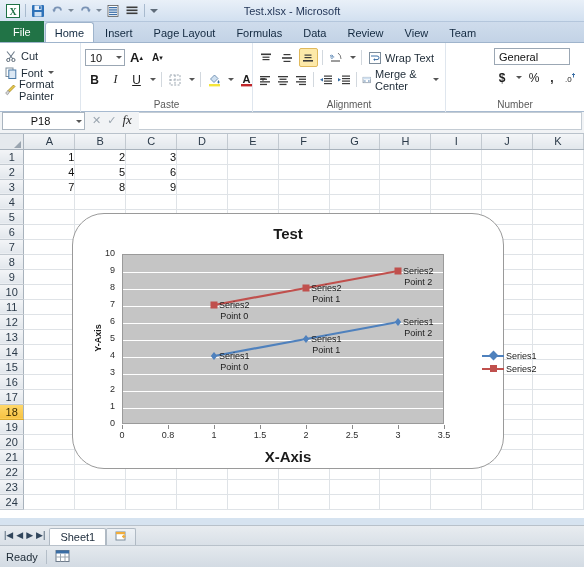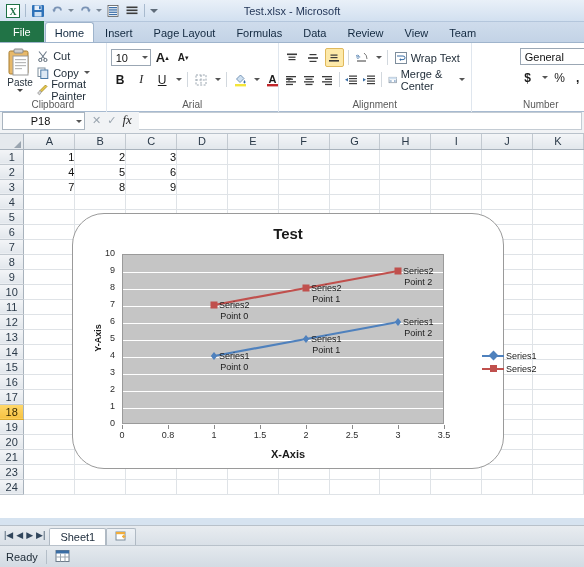--- a/index.html
+++ b/index.html
@@ -155,21 +155,21 @@
     position:absolute; background:#ffffff; border:1px solid #9a9a9a;
   }
   .chart-title {
     position:absolute; width:100%; text-align:center; font-weight:bold; font-size:15px; color:#1a1a1a;
   }
   .plot { position:absolute; background:#c5c5c5; border:1px solid #9a9a9a; }
   .gl { position:absolute; left:0; right:0; height:1px; background:#ffffff; }
   .ytick { position:absolute; text-align:right; font-size:9px; color:#2c2c2c; }
   .xtick { position:absolute; text-align:center; font-size:9px; color:#2c2c2c; }
   .axis-title-x {
-    position:absolute; text-align:center; font-size:11px; font-weight:bold; color:#1a1a1a; width:100%;
+    position:absolute; text-align:center; font-size:15px; font-weight:bold; color:#1a1a1a; width:100%;
   }
   .axis-title-y {
     position:absolute; font-size:9px; font-weight:bold; color:#1a1a1a;
     transform:rotate(-90deg); transform-origin:center center; white-space:nowrap;
   }
   .dlabel {
     position:absolute; font-size:9px; color:#1a1a1a; line-height:11px; white-space:nowrap; text-align:center;
   }
   .legend { position:absolute; font-size:9px; color:#1a1a1a; }
   .leg-row { display:flex; align-items:center; height:13px; gap:0px; }
@@ -270,67 +270,53 @@
     <div class="tab">Data</div>
     <div class="tab">Review</div>
     <div class="tab">View</div>
     <div class="tab">Team</div>
   </div>
 
   <div class="ribbon">
 
     <div class="rgroup" style="width:118px">
       <div class="rgroup-body">
-        <div class="clip-left">
-          <svg class="paste-icon" viewBox="0 0 30 30">
-            <rect x="4" y="4" width="19" height="23" rx="1.5" fill="#e8b96a" stroke="#a67c2e"></rect>
-            <rect x="9" y="2" width="9" height="4" rx="1" fill="#cfcfcf" stroke="#8a8a8a"></rect>
-            <rect x="8" y="9" width="15" height="19" fill="#ffffff" stroke="#9a9a9a"></rect>
-            <rect x="10" y="12" width="11" height="1.2" fill="#b9b9b9"></rect>
-            <rect x="10" y="15" width="11" height="1.2" fill="#b9b9b9"></rect>
-            <rect x="10" y="18" width="11" height="1.2" fill="#b9b9b9"></rect>
-            <rect x="10" y="21" width="7" height="1.2" fill="#b9b9b9"></rect>
-          </svg>
-          <div class="paste-lbl">Paste</div>
-          <div class="paste-arrow"></div>
-        </div>
         <div class="clip-right">
           <div class="clip-item">
             <span class="ic">
               <svg width="12" height="12" viewBox="0 0 12 12">
                   <path d="M2 1.5 L8 9" stroke="#6d7b8a" stroke-width="1.1" fill="none"></path>
                   <path d="M9.5 1.5 L4 9" stroke="#6d7b8a" stroke-width="1.1" fill="none"></path>
                   <circle cx="3.3" cy="10" r="1.6" fill="none" stroke="#5a6875" stroke-width="1"></circle>
                   <circle cx="8.4" cy="10" r="1.6" fill="none" stroke="#5a6875" stroke-width="1"></circle>
                 </svg>
             </span>
             <span>Cut</span>
           </div>
           <div class="clip-item">
             <span class="ic">
               <svg width="12" height="12" viewBox="0 0 12 12">
                   <rect x="1" y="1" width="7" height="8.5" fill="#fff" stroke="#7d8d9c"></rect>
                   <rect x="3.8" y="3" width="7" height="8.5" fill="#dce8f4" stroke="#4a7aa8"></rect>
                 </svg>
             </span>
-            <span>Copy</span>
+            <span>Font</span>
             <span class="mini-caret"></span>
           </div>
           <div class="clip-item">
             <span class="ic">
               <svg width="12" height="12" viewBox="0 0 12 12">
                   <path d="M9.5 1 L11 2.5 L5.5 8 L4 6.5 Z" fill="#e8c84a" stroke="#9a7c10" stroke-width="0.7"></path>
                   <path d="M4 6.5 L5.5 8 L3.5 10.8 L1.6 9.2 Z" fill="#d8d8d8" stroke="#8a8a8a" stroke-width="0.7"></path>
                 </svg>
             </span>
             <span>Format Painter</span>
           </div>
         </div>
       </div>
-      <div class="rgroup-lbl">Clipboard</div>
     </div>
 
     <div class="rgroup" style="width:172px">
       <div class="rgroup-body">
         <div class="font-rows">
           <div class="frow">
             <div class="combo" style="width:40px">
               <span class="cv">10</span>
               <span class="cd"></span>
             </div>
@@ -383,21 +369,21 @@
                   <text x="7.5" y="11" font-size="11" font-weight="bold" font-family="Liberation Sans, sans-serif" fill="#1b1b1b" text-anchor="middle">A</text>
                   <rect x="2" y="12" width="11" height="2.4" fill="#c0262a"></rect>
                 </svg>
             </div>
             <div class="fbtn" style="width:9px">
                 <span class="mini-caret"></span>
               </div>
           </div>
         </div>
       </div>
-      <div class="rgroup-lbl">Arial</div>
+      <div class="rgroup-lbl">Paste</div>
     </div>
 
     <div class="rgroup" style="width:200px">
       <div class="rgroup-body">
         <div class="al-rows">
           <div class="frow">
             <div class="abtn">
               <svg width="14" height="14" viewBox="0 0 14 14">
                   <rect x="2" y="2.5" width="10" height="1.6" fill="#3a3a3a"></rect>
                   <rect x="3.5" y="5.6" width="7" height="1.2" fill="#3a3a3a"></rect>
@@ -842,20 +828,34 @@
             <td class="cell"></td>
             <td class="cell"></td>
             <td class="cell"></td>
             <td class="cell"></td>
             <td class="cell"></td>
             <td class="cell"></td>
             <td class="cell"></td>
           </tr>
           <tr>
             <th class="rowhdr">21</th>
+            <td class="cell"></td>
+            <td class="cell"></td>
+            <td class="cell"></td>
+            <td class="cell"></td>
+            <td class="cell"></td>
+            <td class="cell"></td>
+            <td class="cell"></td>
+            <td class="cell"></td>
+            <td class="cell"></td>
+            <td class="cell"></td>
+            <td class="cell"></td>
+          </tr>
+          <tr>
+            <th class="rowhdr">22</th>
             <td class="cell"></td>
             <td class="cell"></td>
             <td class="cell"></td>
             <td class="cell"></td>
             <td class="cell"></td>
             <td class="cell"></td>
             <td class="cell"></td>
             <td class="cell"></td>
             <td class="cell"></td>
             <td class="cell"></td>

